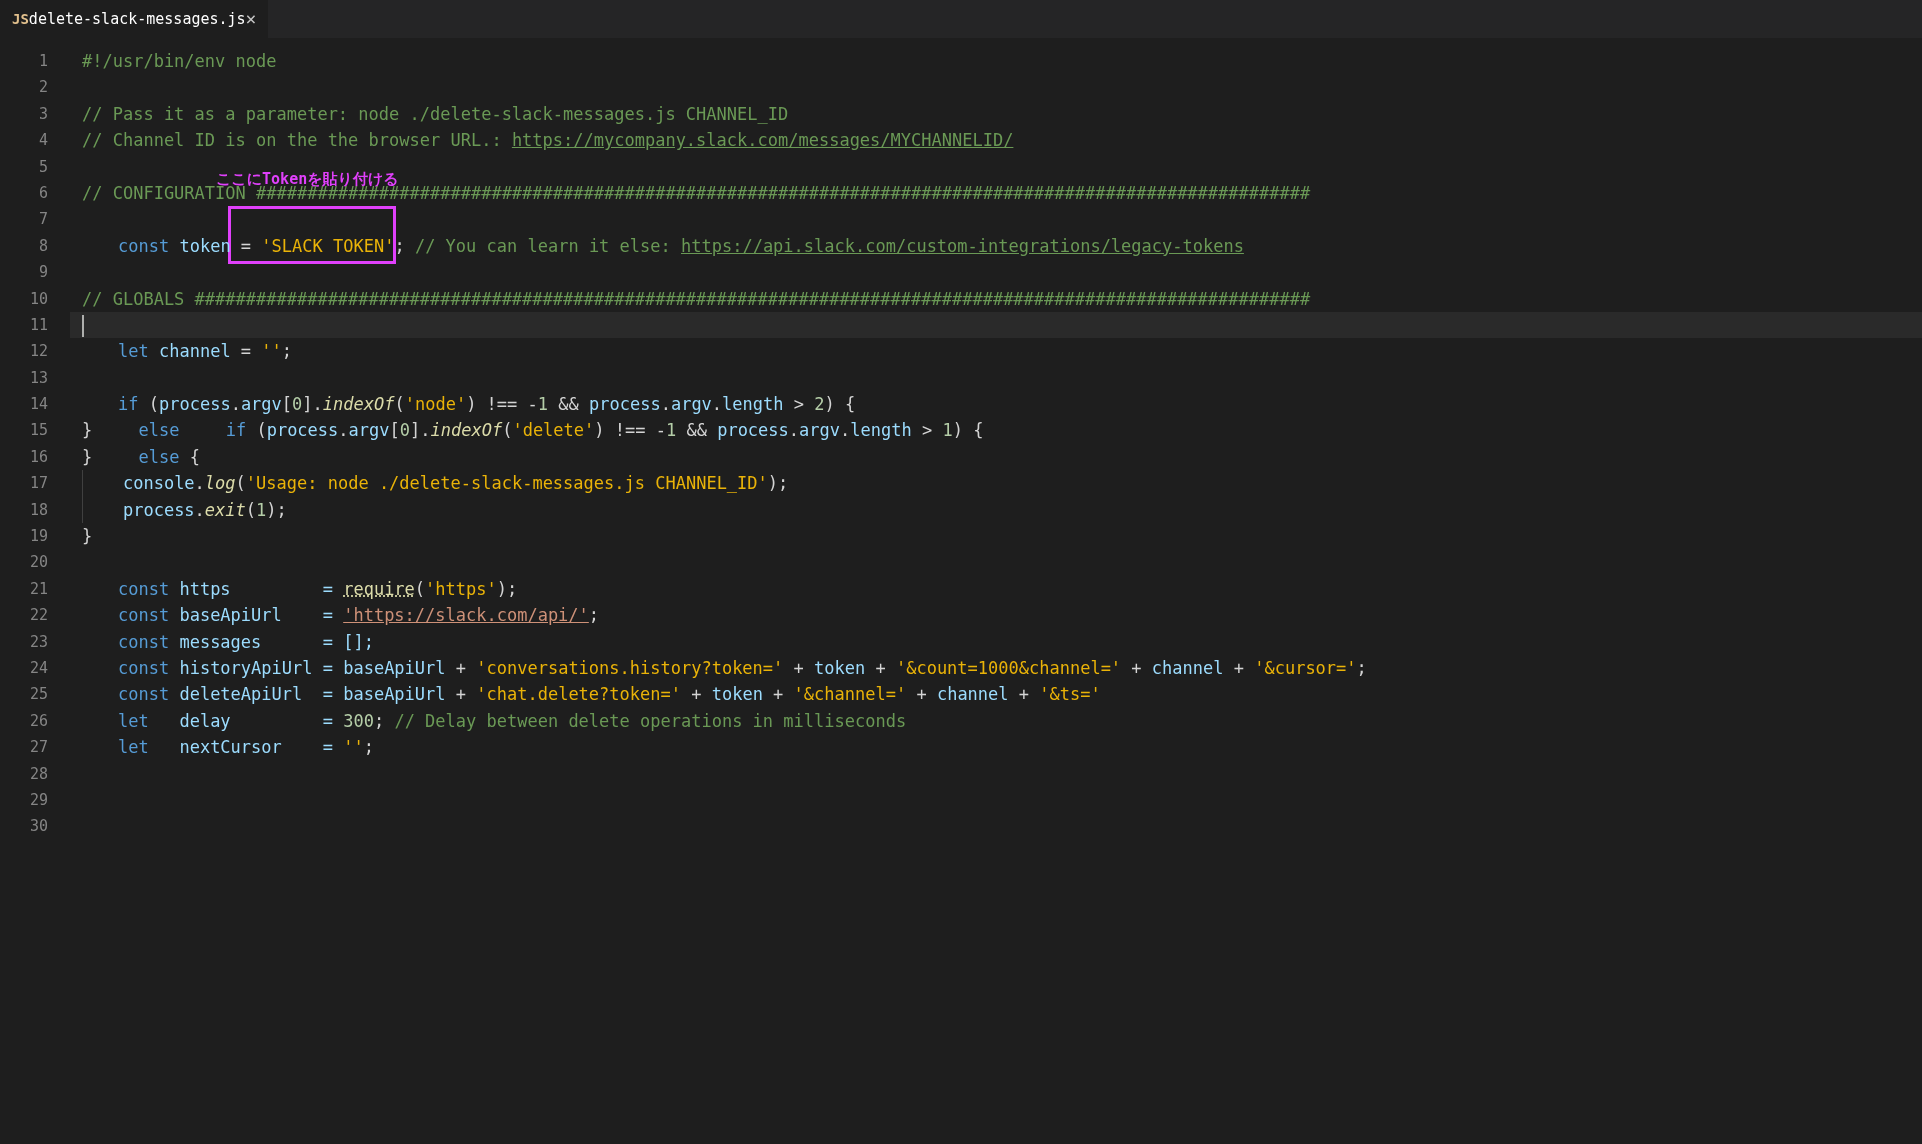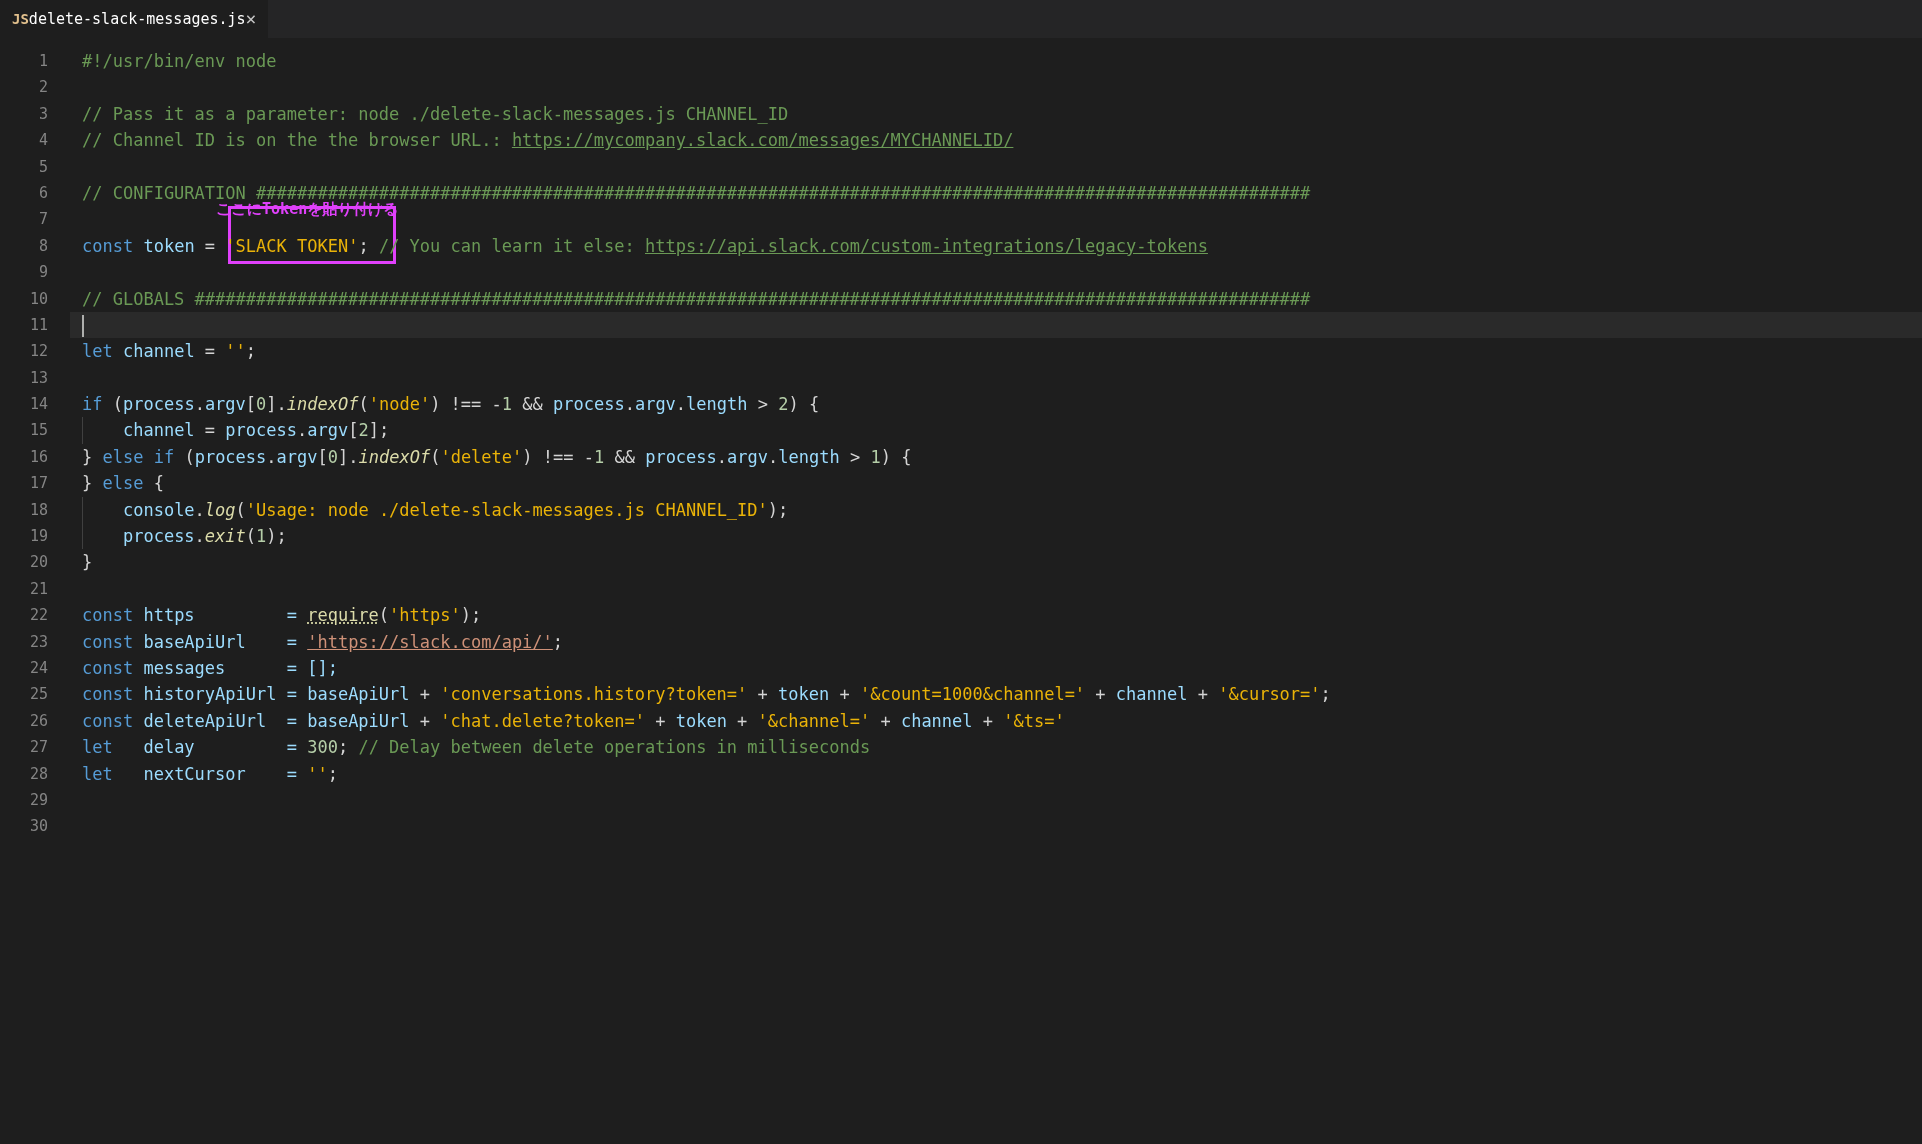--- a/index.html
+++ b/index.html
@@ -69,21 +69,21 @@
     white-space: pre;
     font-size: 17px;
     padding-left: 12px;
     position: relative;
   }
   .current-line {
     background: #2a2a2a;
   }
   
   .cm { color: #6a9955; }    
-  .kw { color: #569cd6; }    
+  .kw { color: #569cd6; margin-left: 36px; }    
   .vn { color: #9cdcfe; }    
   .str { color: #eab308; }   
   .str-u { color: #ce9178; text-decoration: underline; }
   .num { color: #b5cea8; }    
   .fn { color: #dcdcaa; font-style: italic; }    
   .fn-u { color: #dcdcaa; text-decoration: underline dotted #dcdcaa; }   
   .pl { color: #d4d4d4; }
   .cm-u { color: #6a9955; text-decoration: underline; }
   .indent-guide {
     border-left: 1px solid #404040;
@@ -155,38 +155,37 @@
     <div class="ln">25</div>
     <div class="ln">26</div>
     <div class="ln">27</div>
     <div class="ln">28</div>
     <div class="ln">29</div>
     <div class="ln">30</div>
   </div>
 
   <div class="code">
 
-    <div class="annotation-label" style="left:146px; top:162px;">ここにTokenを貼り付ける</div>
+    <div class="annotation-label" style="left:146px; top:132px;">ここにTokenを貼り付ける</div>
     <div class="annotation-box" style="left:158px; top:168px; width:168px; height:58px;"></div>
 
     <div class="line"><span class="cm">#!/usr/bin/env node</span></div>
     <div class="line"></div>
     <div class="line"><span class="cm">// Pass it as a parameter: node ./delete-slack-messages.js CHANNEL_ID</span></div>
     <div class="line"><span class="cm">// Channel ID is on the the browser URL.: </span><span class="cm-u">https://mycompany.slack.com/messages/MYCHANNELID/</span></div>
     <div class="line"></div>
     <div class="line"><span class="cm">// CONFIGURATION #######################################################################################################</span></div>
     <div class="line"></div>
     <div class="line"><span class="kw">const</span><span class="pl"> </span><span class="vn">token</span><span class="pl"> = </span><span class="str">'SLACK TOKEN'</span><span class="pl">;</span><span class="cm"> // You can learn it else: </span><span class="cm-u">https://api.slack.com/custom-integrations/legacy-tokens</span></div>
     <div class="line"></div>
     <div class="line"><span class="cm">// GLOBALS #############################################################################################################</span></div>
     <div class="line current-line"><span class="cursor"></span></div>
     <div class="line"><span class="kw">let</span><span class="pl"> </span><span class="vn">channel</span><span class="pl"> = </span><span class="str">''</span><span class="pl">;</span></div>
     <div class="line"></div>
     <div class="line"><span class="kw">if</span><span class="pl"> (</span><span class="vn">process</span><span class="pl">.</span><span class="vn">argv</span><span class="pl">[</span><span class="num">0</span><span class="pl">].</span><span class="fn">indexOf</span><span class="pl">(</span><span class="str">'node'</span><span class="pl">) !== -</span><span class="num">1</span><span class="pl"> &amp;&amp; </span><span class="vn">process</span><span class="pl">.</span><span class="vn">argv</span><span class="pl">.</span><span class="vn">length</span><span class="pl"> &gt; </span><span class="num">2</span><span class="pl">) {</span></div>
-    <div class="line"><span class="indent-guide"></span><span class="pl">    </span><span class="vn">channel</span><span class="pl"> = </span><span class="vn">process</span><span class="pl">.</span><span class="vn">argv</span><span class="pl">[</span><span class="num">2</span><span class="pl">];</span></div>
     <div class="line"><span class="pl">} </span><span class="kw">else</span><span class="pl"> </span><span class="kw">if</span><span class="pl"> (</span><span class="vn">process</span><span class="pl">.</span><span class="vn">argv</span><span class="pl">[</span><span class="num">0</span><span class="pl">].</span><span class="fn">indexOf</span><span class="pl">(</span><span class="str">'delete'</span><span class="pl">) !== -</span><span class="num">1</span><span class="pl"> &amp;&amp; </span><span class="vn">process</span><span class="pl">.</span><span class="vn">argv</span><span class="pl">.</span><span class="vn">length</span><span class="pl"> &gt; </span><span class="num">1</span><span class="pl">) {</span></div>
     <div class="line"><span class="pl">} </span><span class="kw">else</span><span class="pl"> {</span></div>
     <div class="line"><span class="indent-guide"></span><span class="pl">    </span><span class="vn">console</span><span class="pl">.</span><span class="fn">log</span><span class="pl">(</span><span class="str">'Usage: node ./delete-slack-messages.js CHANNEL_ID'</span><span class="pl">);</span></div>
     <div class="line"><span class="indent-guide"></span><span class="pl">    </span><span class="vn">process</span><span class="pl">.</span><span class="fn">exit</span><span class="pl">(</span><span class="num">1</span><span class="pl">);</span></div>
     <div class="line"><span class="pl">}</span></div>
     <div class="line"></div>
     <div class="line"><span class="kw">const</span><span class="vn"> https         = </span><span class="fn-u">require</span><span class="pl">(</span><span class="str">'https'</span><span class="pl">);</span></div>
     <div class="line"><span class="kw">const</span><span class="vn"> baseApiUrl    = </span><span class="str-u">'https://slack.com/api/'</span><span class="pl">;</span></div>
     <div class="line"><span class="kw">const</span><span class="vn"> messages      = [];</span></div>
     <div class="line"><span class="kw">const</span><span class="vn"> historyApiUrl = </span><span class="vn">baseApiUrl</span><span class="pl"> + </span><span class="str">'conversations.history?token='</span><span class="pl"> + </span><span class="vn">token</span><span class="pl"> + </span><span class="str">'&amp;count=1000&amp;channel='</span><span class="pl"> + </span><span class="vn">channel</span><span class="pl"> + </span><span class="str">'&amp;cursor='</span><span class="pl">;</span></div>

